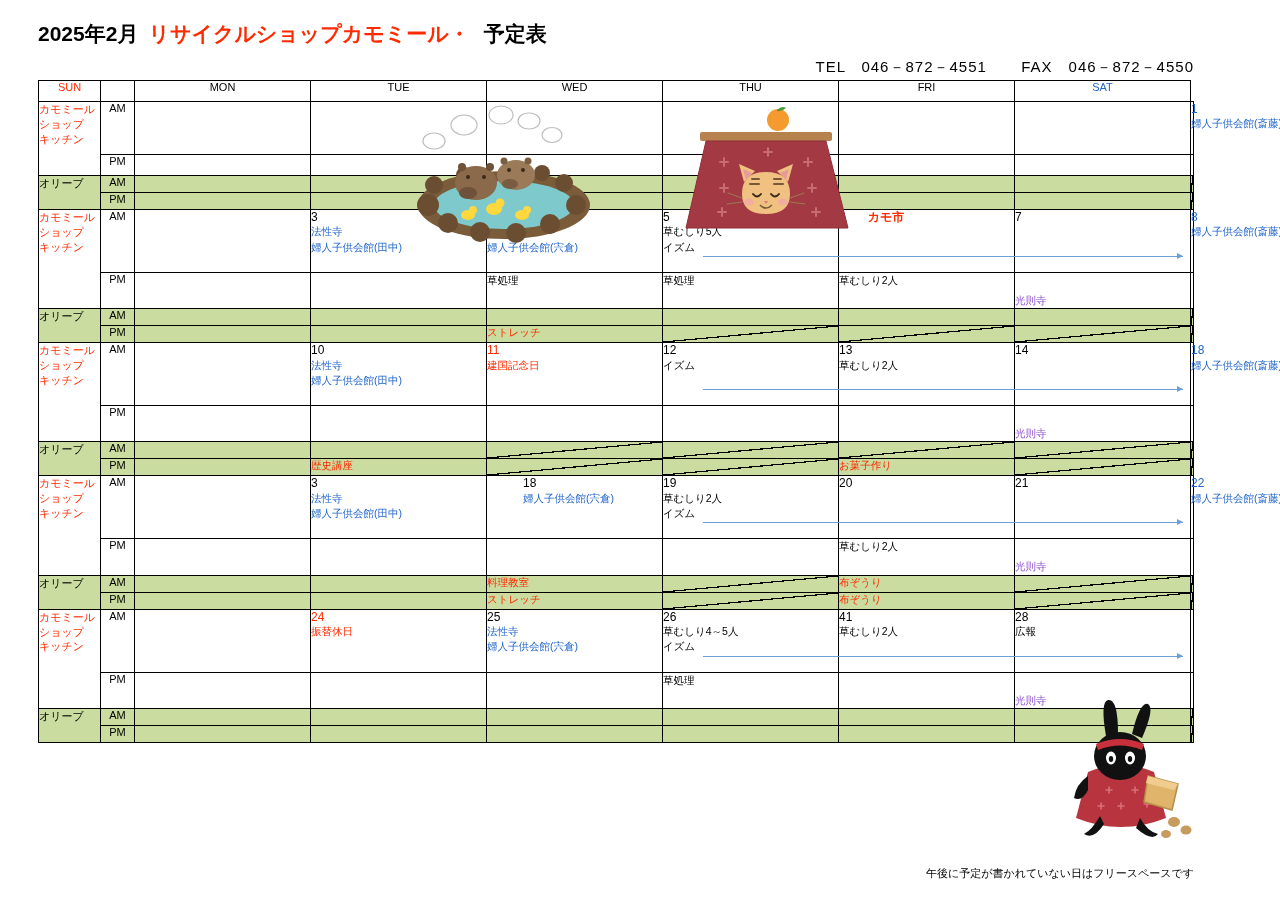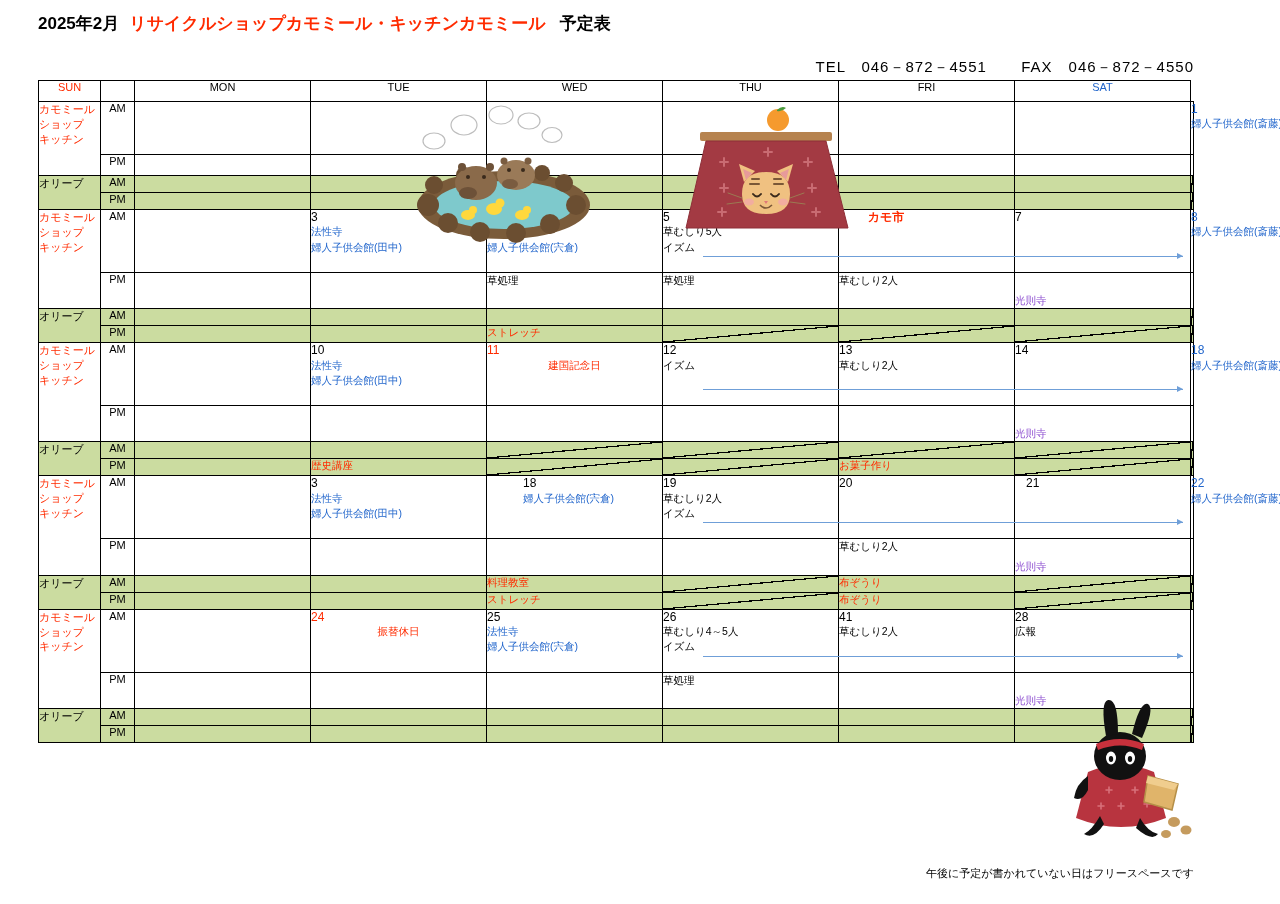--- a/index.html
+++ b/index.html
@@ -7,23 +7,23 @@
     width:1280px;height:904px;
     background:#ffffff;
     font-family:"Liberation Sans","DejaVu Sans",sans-serif;
     color:#000;
     overflow:hidden;
   }
   .page{position:relative;width:1280px;height:904px;}
 
   
   .title-row{
-    position:absolute;left:38px;top:12px;
+    position:absolute;left:38px;top:20px;
     display:flex;align-items:baseline;gap:0;
-    font-size:17px;font-weight:bold;white-space:nowrap;
+    font-size:21px;font-weight:bold;white-space:nowrap;
   }
   .t-month{color:#000;}
   .t-red{color:#ff2b00;margin-left:10px;}
   .t-dot{color:#ff2b00;}
   .t-black{color:#000;}
   .t-sp{display:inline-block;width:14px;}
 
   .contact{
     position:absolute;right:86px;top:58px;
     font-size:15px;letter-spacing:1px;white-space:nowrap;
@@ -65,21 +65,21 @@
   .ampm{
     text-align:center;vertical-align:middle;font-size:11px;
   }
 
   .day-cell{position:relative;padding:2px 4px 0 5px;}
   .daynum{font-size:12px;color:#000;line-height:1.2;}
   .daynum.sat{color:#2266cc;}
   .daynum.sun{color:#ff2b00;}
   .ev{font-size:10.5px;line-height:1.45;white-space:nowrap;}
   .ev-blue{color:#2266cc;}
-  .ev-red{color:#ff2b00;text-align:center;}
+  .ev-red{color:#ff2b00;}
   .ev-purple{color:#8d4ed0;margin-top:20px;}
   .ev-black{color:#000;}
   .kamoichi{color:#ff2b00;font-size:12px;font-weight:bold;margin-left:22px;}
 
   
   .olive-row td{background:#cbdca0;}
   .olive-cell{padding:2px 5px 0 6px;}
   .olive-txt{font-size:10.5px;color:#ff2b00;line-height:1.3;}
 
   
@@ -109,21 +109,20 @@
 </style>
 </head>
 <body>
 
 <div class="page">
 
   <div class="title-row">
     <span class="t-month">2025年2月</span>
     <span class="t-red">リサイクルショップカモミール</span>
     <span class="t-dot">・</span>
-    <span class="t-red" style="margin-left:0">キッチンカモミール</span>
     <span class="t-sp"></span>
     <span class="t-black">予定表</span>
   </div>
 
   <div class="contact">
     <span>TEL　046－872－4551</span>
     <span class="gap"></span>
     <span>FAX　046－872－4550</span>
   </div>
 
@@ -385,21 +384,21 @@
           <td class="day-cell" style="height: 62px; overflow: visible;">
             <div class="daynum">19</div>
             <div class="ev ev-black">草むしり2人</div>
             <div class="ev ev-black">イズム</div>
             <div class="arrow-line" style="left: 40px; top: 46px; width: 480px;"></div>
             <div class="arrow-head" style="left: 514px; top: 43px;"></div>
           </td>
           <td class="day-cell" style="height: 62px;">
             <div class="daynum">20</div>
           </td>
-          <td class="day-cell" style="height: 62px; padding-left: 11px;">
+          <td class="day-cell" style="height: 62px;">
             <div class="daynum">21</div>
           </td>
           <td class="day-cell" style="height: 62px;">
             <div class="daynum sat">22</div>
             <div class="ev ev-blue">婦人子供会館(斎藤)</div>
           </td>
         </tr>
         <tr>
           <td class="ampm">PM</td>
           <td class="day-cell" style="height: 20px;">&nbsp;</td>

